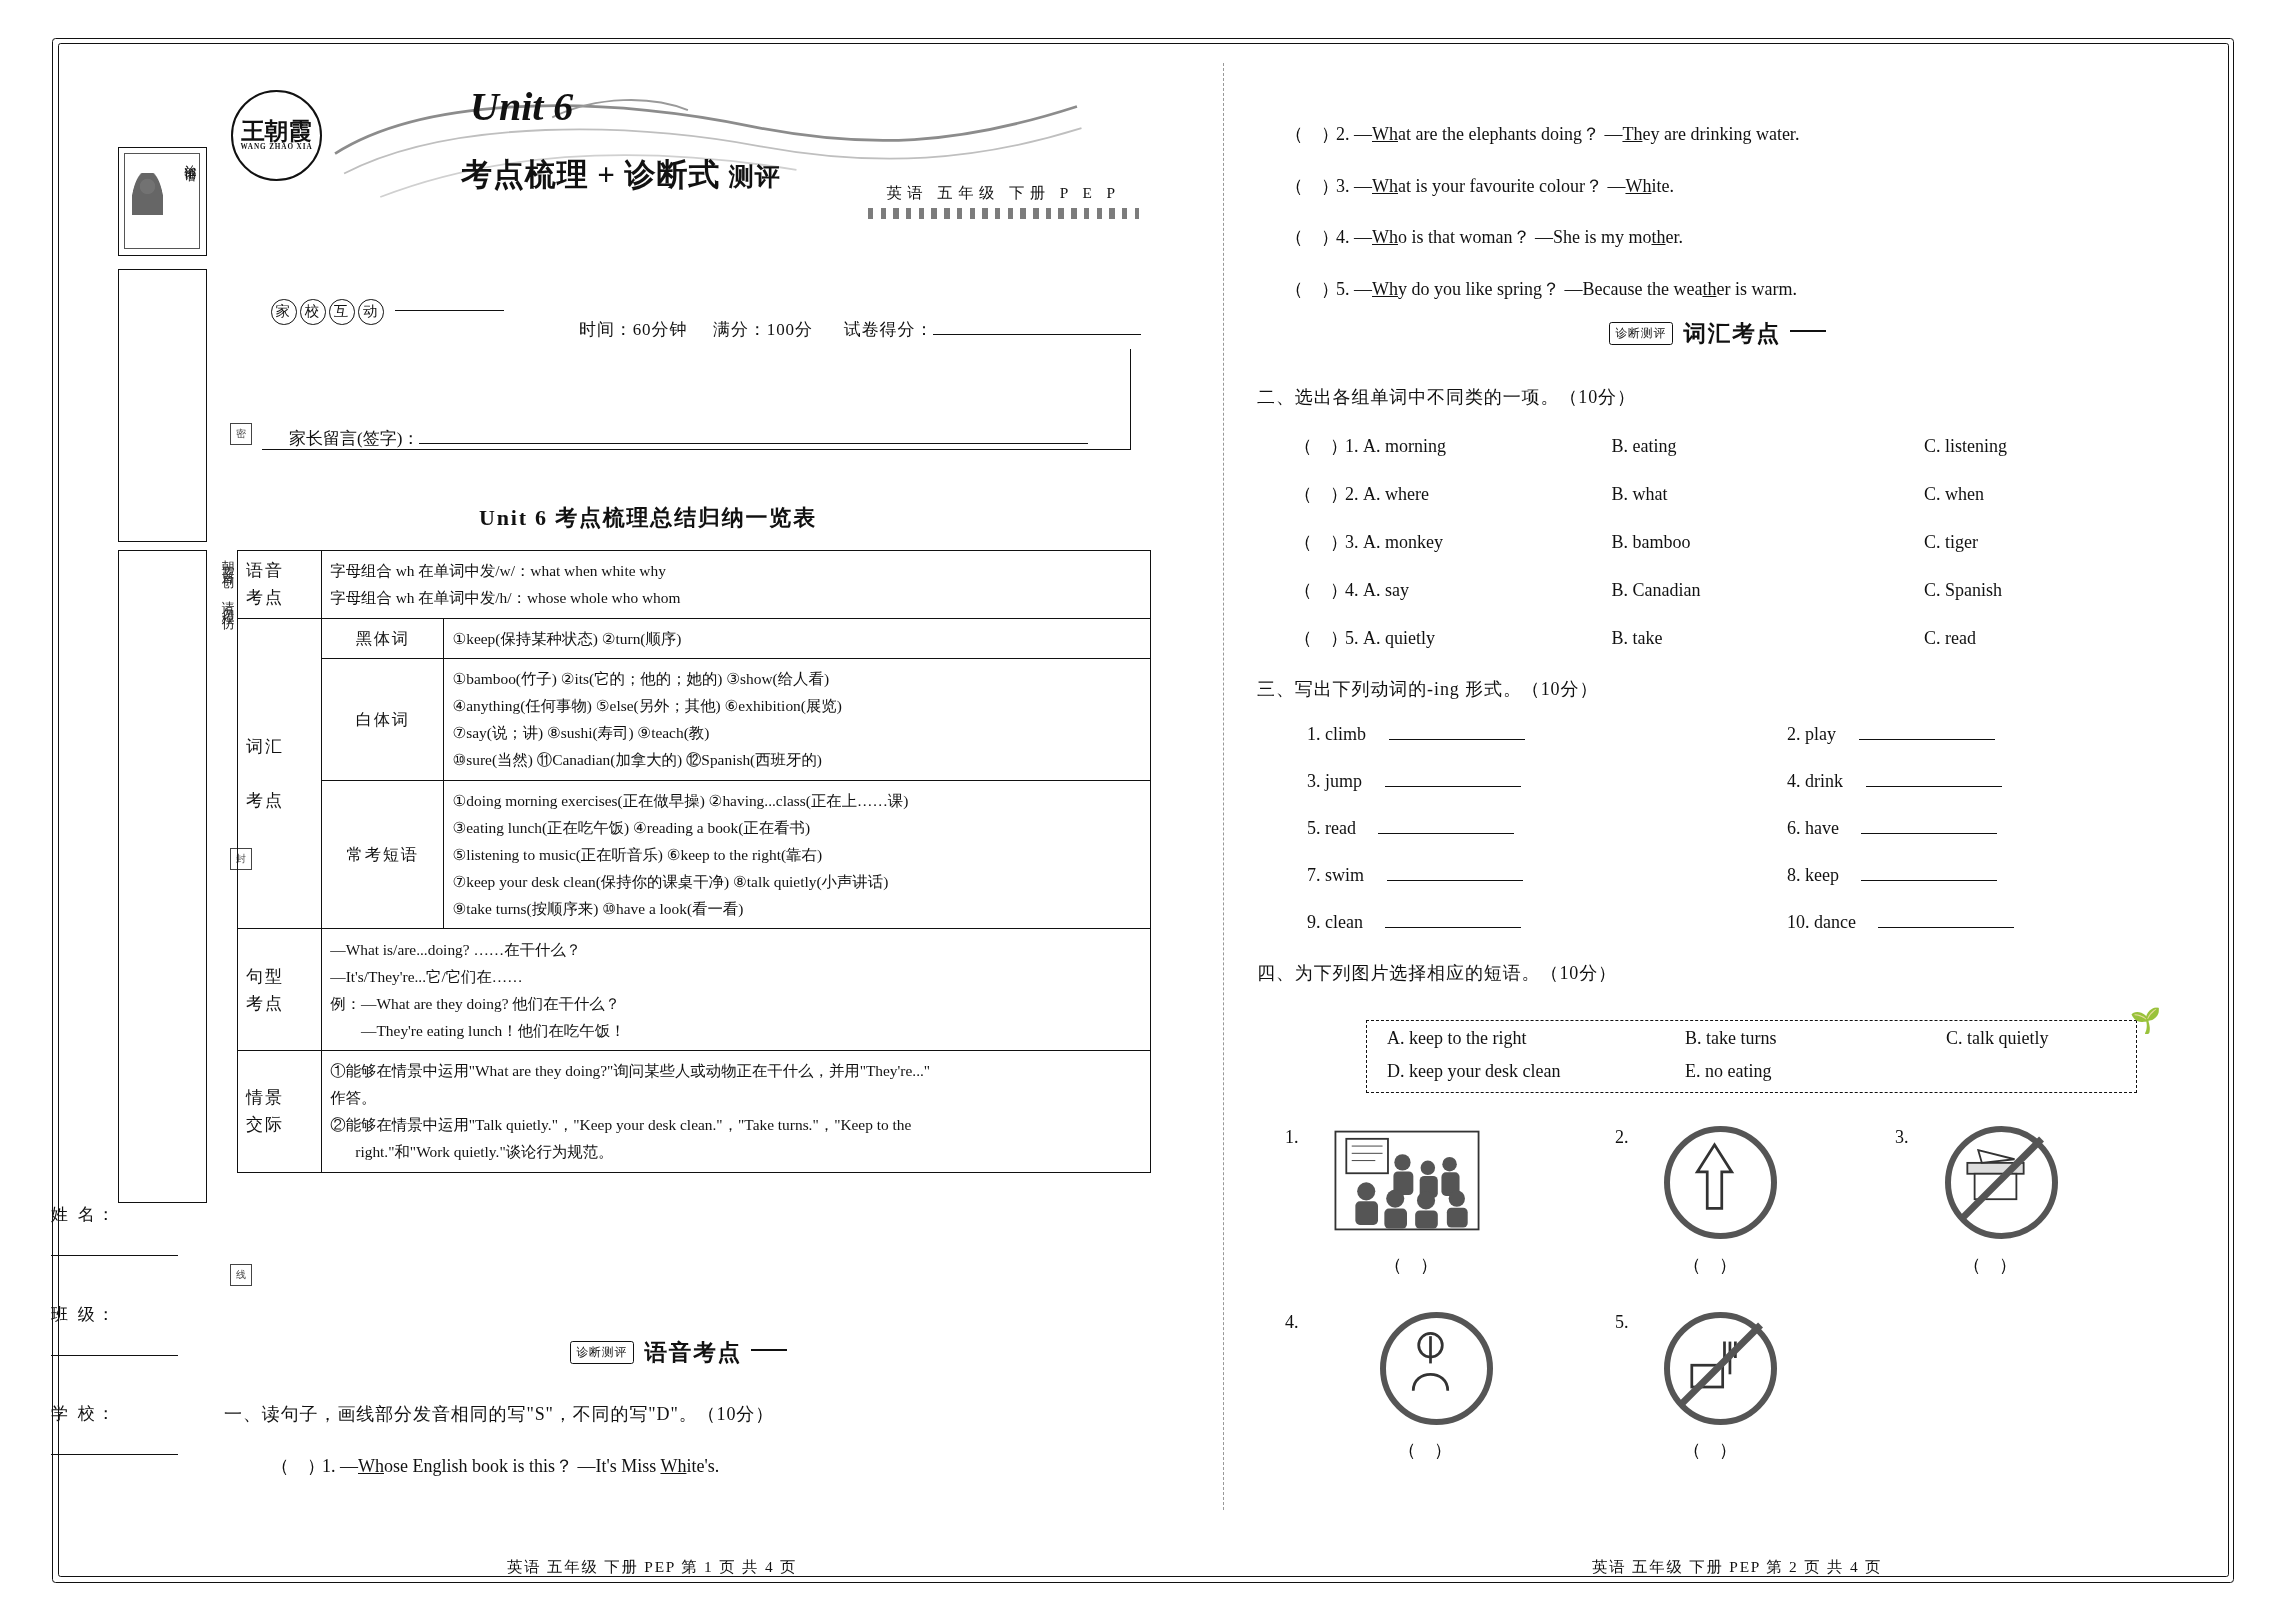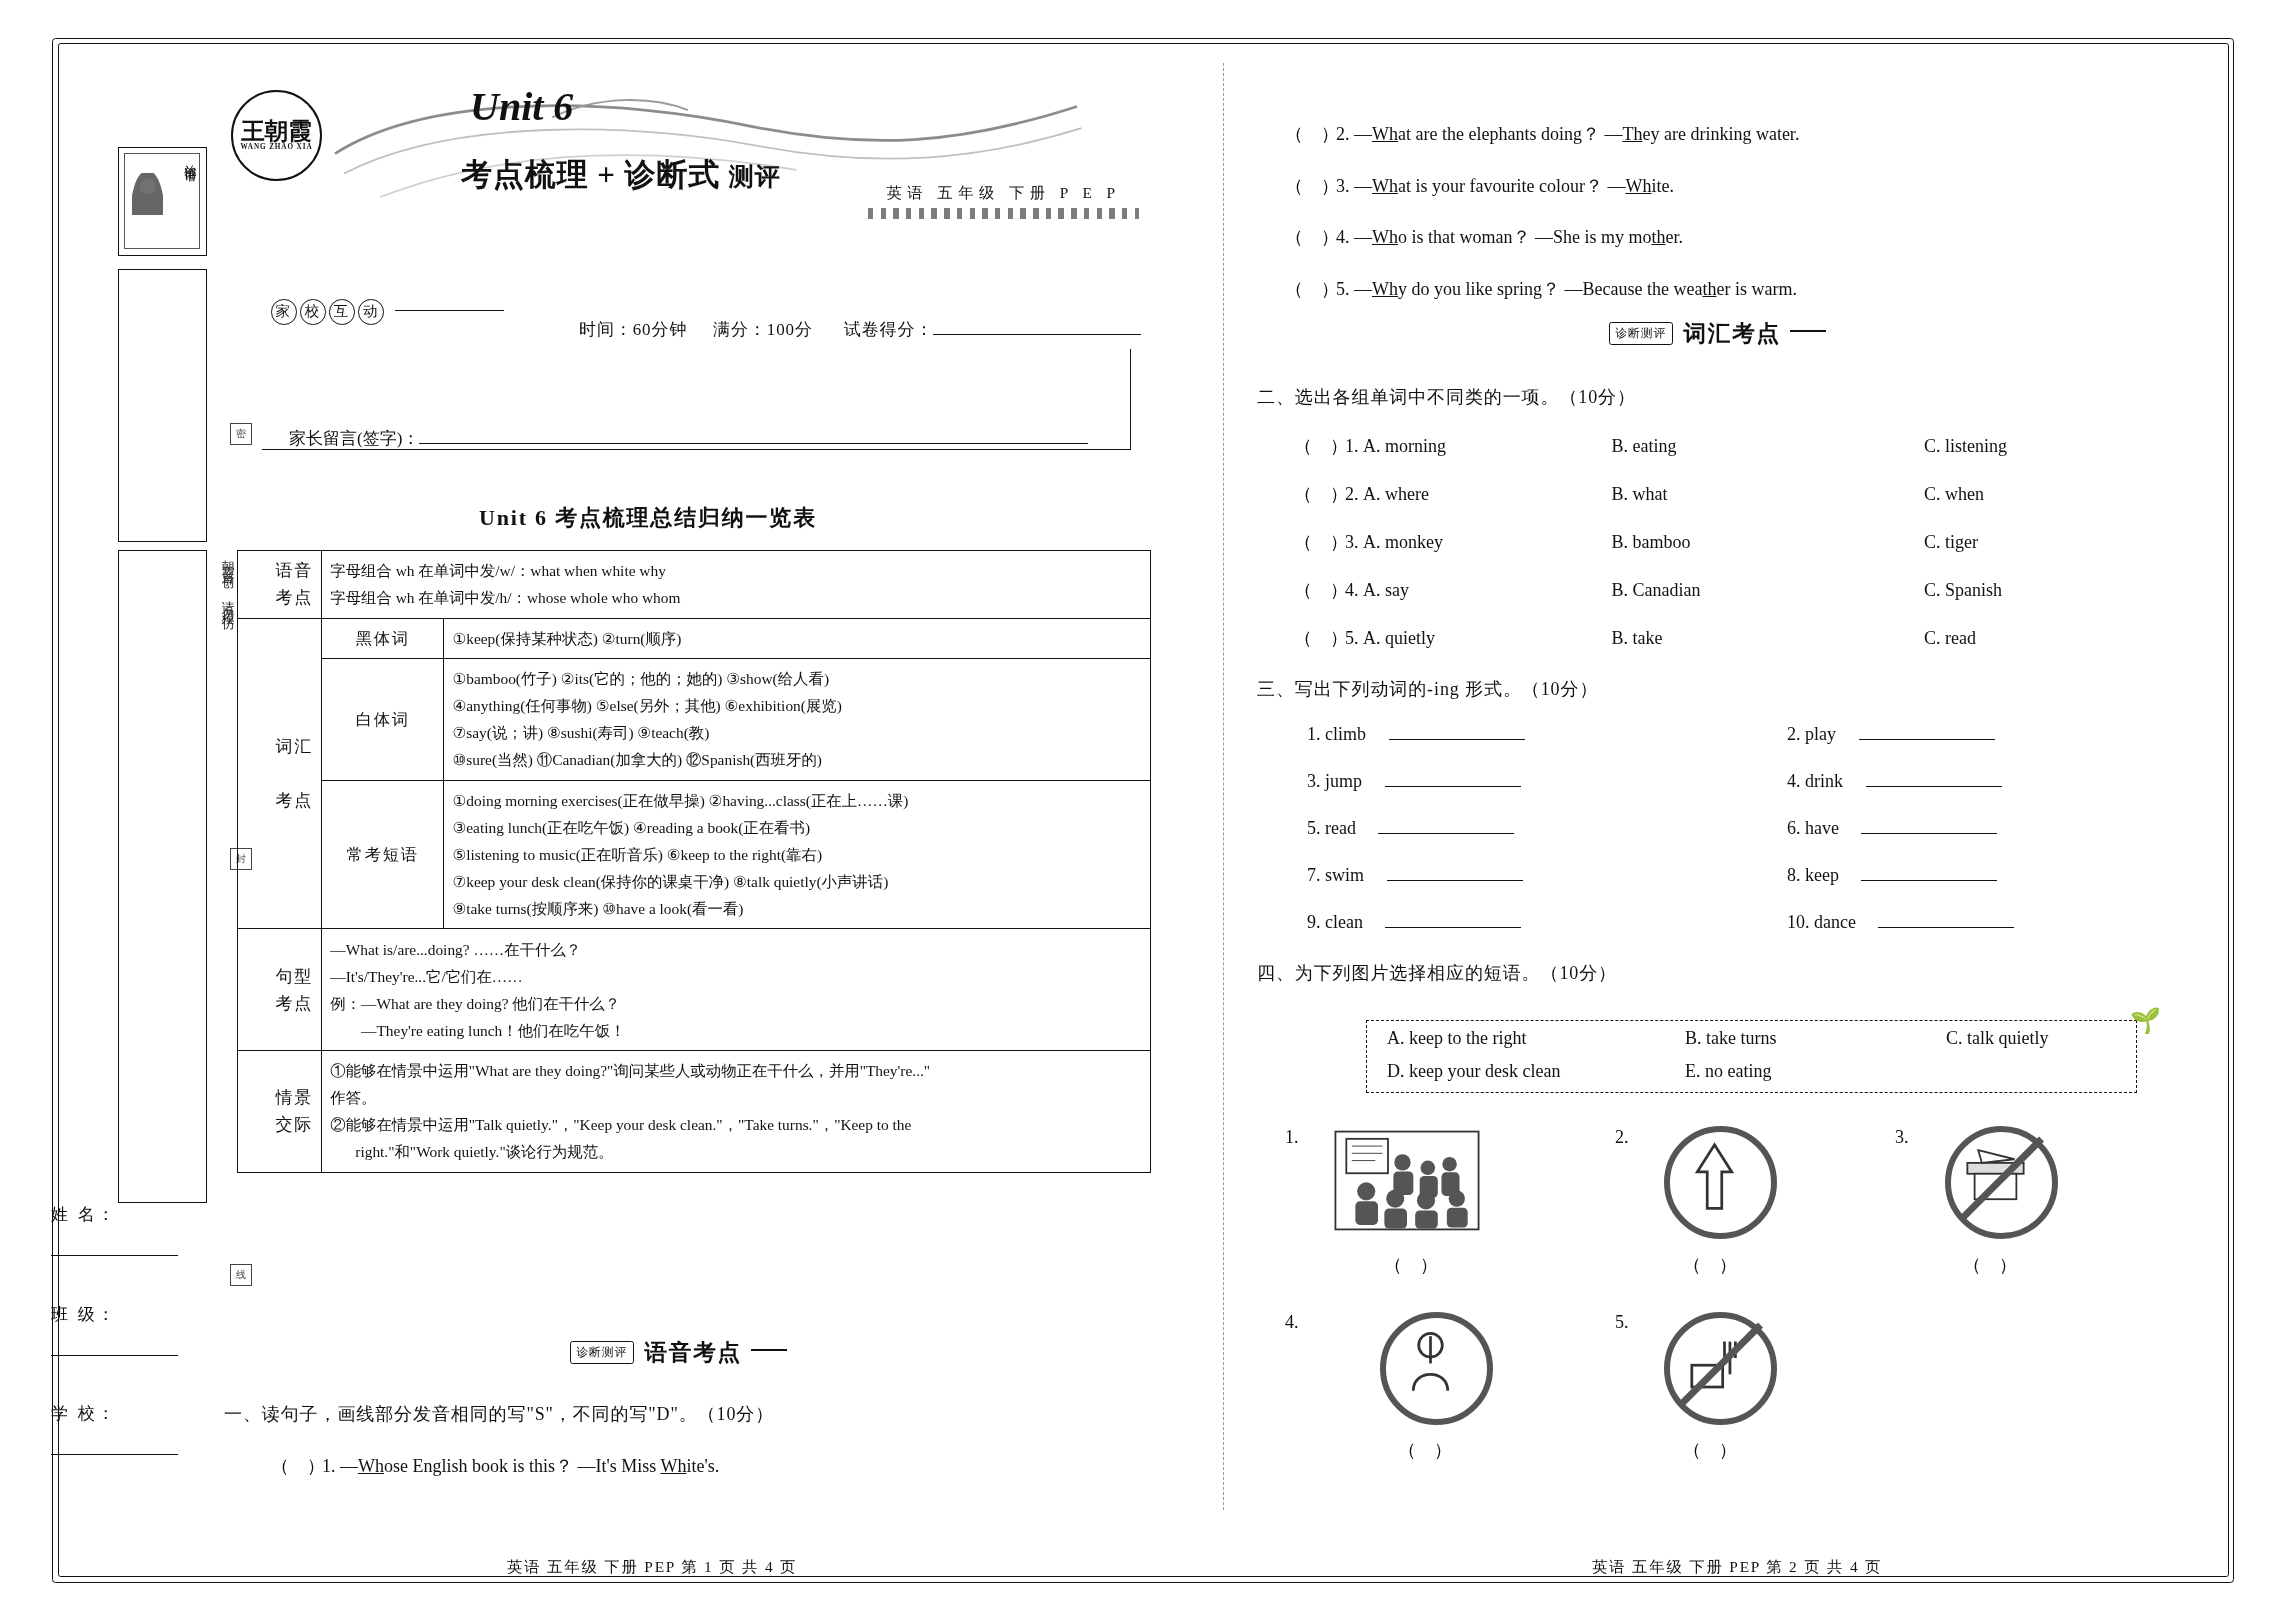--- a/index.html
+++ b/index.html
@@ -53,21 +53,21 @@
   .timerow{position:absolute;left:579px;top:318px;font-size:17px;letter-spacing:0.9px;}
   .timerow .u{display:inline-block;border-bottom:0.9px solid #111;width:208px;}
   .fbox{position:absolute;left:262px;top:349px;width:868px;height:100px;border-right:0.9px solid #111;border-bottom:0.9px solid #111;}
   .fline{position:absolute;font-size:17px;}
   .fline .u{display:inline-block;border-bottom:0.9px solid #111;}
 
   .tbl-title{position:absolute;left:479px;top:503px;font-size:22px;font-weight:bold;letter-spacing:1.8px;}
 
   table.kp{position:absolute;left:237px;top:550px;width:914px;border-collapse:collapse;font-size:15.4px;}
   table.kp td{border:0.9px solid #111;padding:6.3px 8.1px;vertical-align:middle;line-height:27px;}
-  td.rowhead{width:67px;text-align:right;font-size:17px;letter-spacing:1.8px;}
+  td.rowhead{width:67px;text-align:left;font-size:17px;letter-spacing:1.8px;}
   td.subhead{width:105px;text-align:center;font-size:16.3px;letter-spacing:1.8px;}
 
   .badge{position:absolute;height:36px;}
   .badge .b1{display:inline-block;border:1.4px solid #111;border-radius:2.7px;font-size:11.8px;padding:2.7px 5.4px;letter-spacing:0.9px;vertical-align:4.5px;}
   .badge .b2{display:inline-block;font-size:22.6px;font-weight:bold;margin-left:7.2px;letter-spacing:1.8px;}
   .badge .tail{display:inline-block;width:36px;height:1.8px;background:#111;vertical-align:9px;margin-left:5.4px;}
 
   .q-h{position:absolute;font-size:18px;letter-spacing:0.9px;}
   .q{position:absolute;font-size:18px;white-space:nowrap;}
   .u{ text-decoration:underline; }

